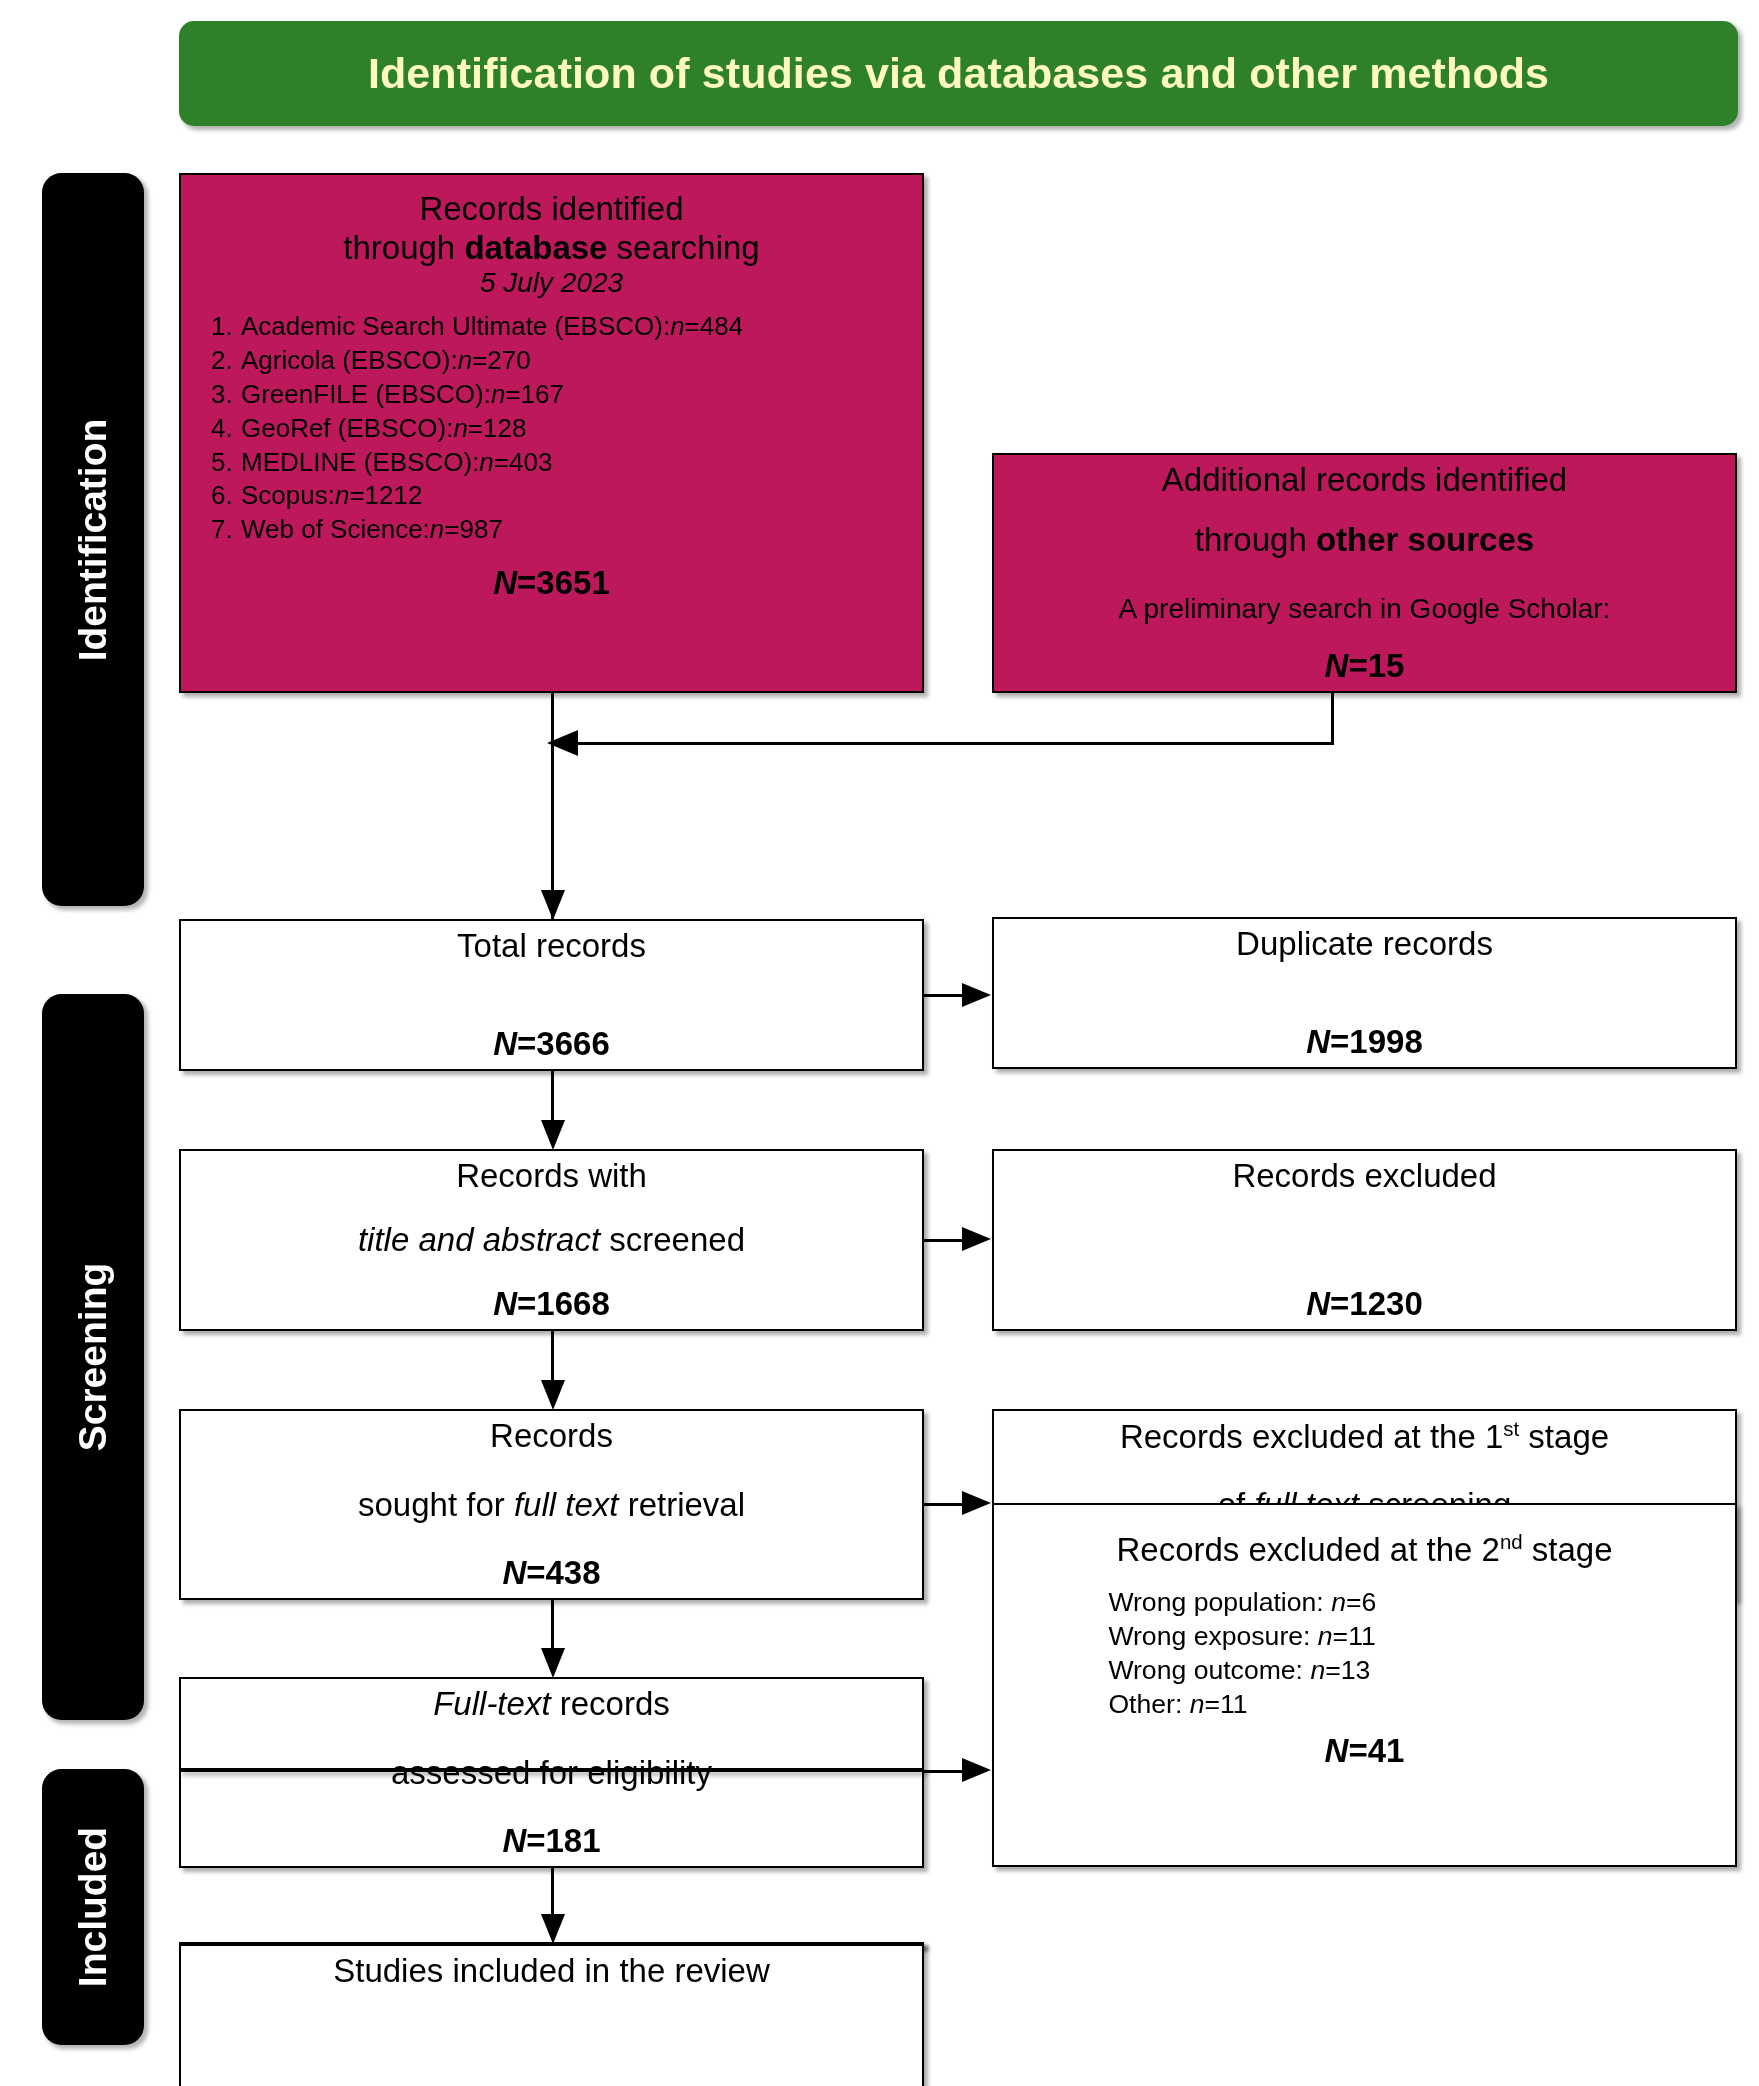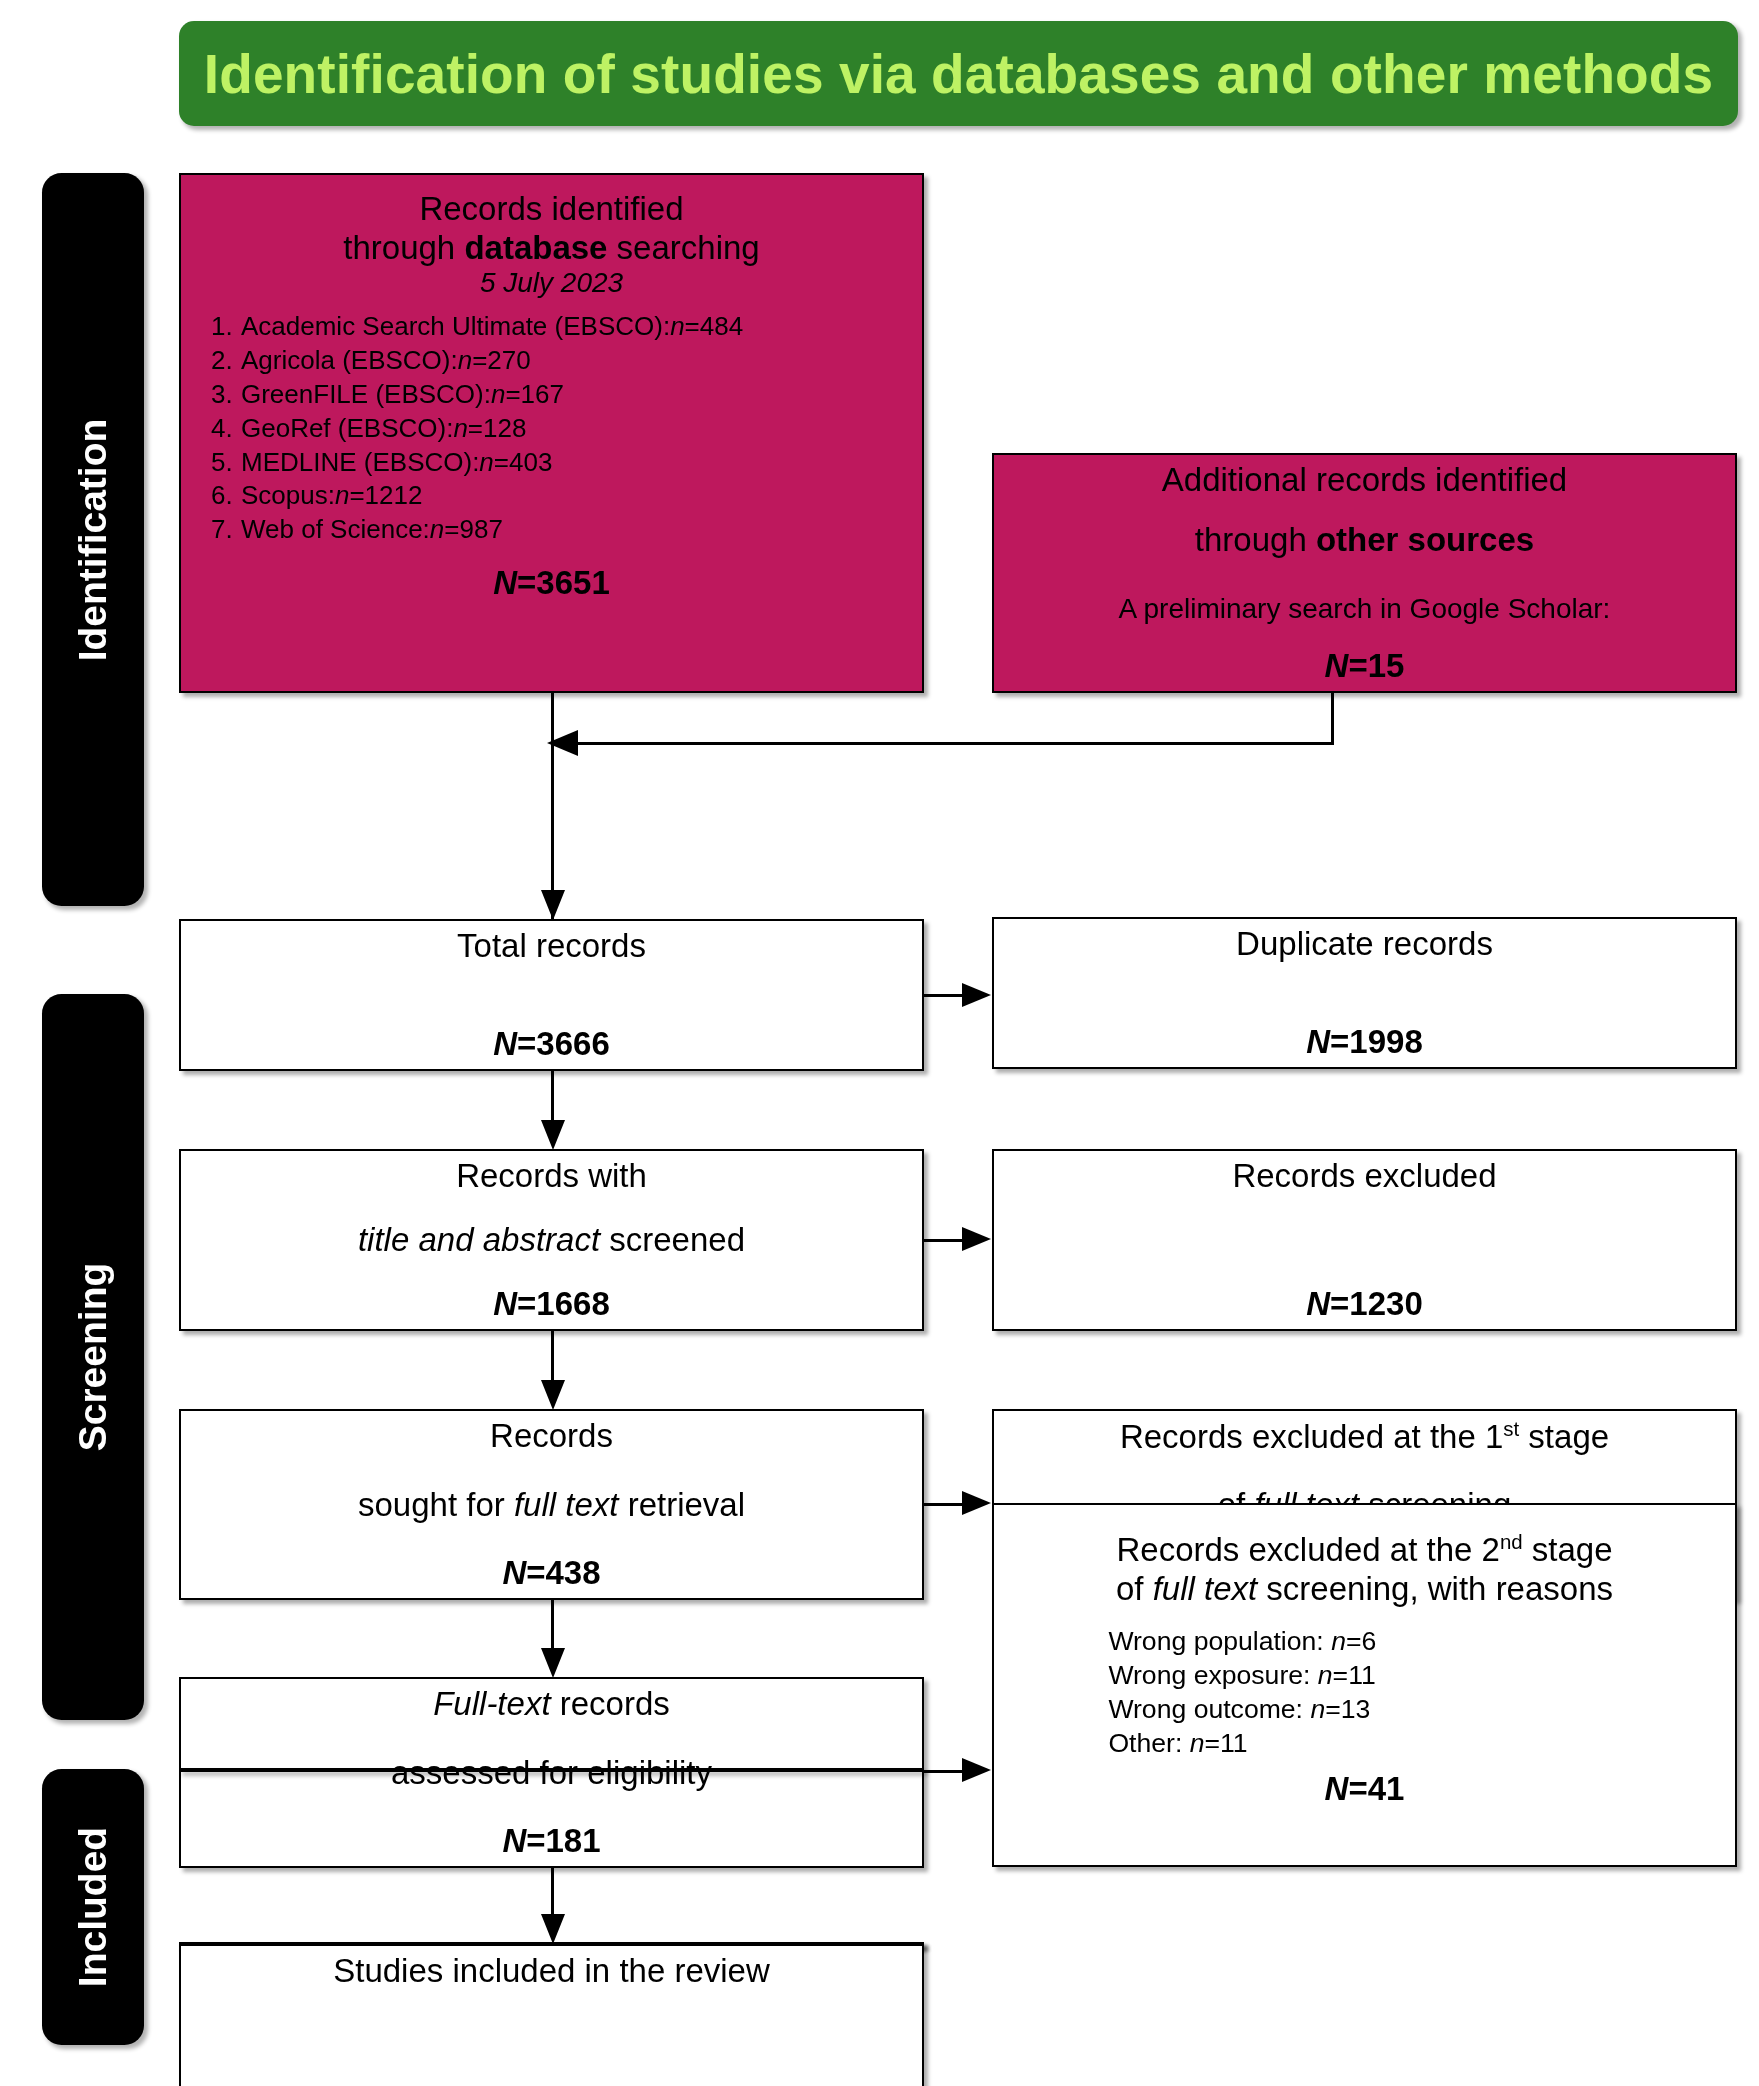--- a/index.html
+++ b/index.html
@@ -27,22 +27,22 @@
     width: 1559px;
     height: 105px;
     background: #2E8129;
     border-radius: 15px;
     display: flex;
     align-items: center;
     justify-content: center;
     box-shadow: 3.5px 3.5px 4px rgba(0,0,0,0.30);
   }
   .banner-text {
-    color: #bef264;
-    font-size: 55px;
+    color: #fef9c3;
+    font-size: 43px;
     font-weight: bold;
     letter-spacing: 0.1px;
     text-align: center;
     white-space: nowrap;
   }
 
   
   .stage-bar {
     position: absolute;
     background: #000000;
@@ -360,23 +360,20 @@
         <span>N</span><span class="eq">=181</span>
       </div>
     </div>
   </div>
 
   <div class="box" style="left:992px; top:1503px; width:745px; height:364px;">
     <div class="box-inner top" style="padding-top:25.4px;">
       <div class="line">
         <span>Records excluded at the 2</span><sup>nd</sup><span> stage</span>
       </div>
-      <div class="line">
-        <span>of </span><span class="ital">full text</span><span> screening, with reasons</span>
-      </div>
 
       <ul class="reasons">
         <li>
           <span>Wrong population: </span><span class="ital">n</span><span>=6</span>
         </li>
         <li>
           <span>Wrong exposure: </span><span class="ital">n</span><span>=11</span>
         </li>
         <li>
           <span>Wrong outcome: </span><span class="ital">n</span><span>=13</span>

